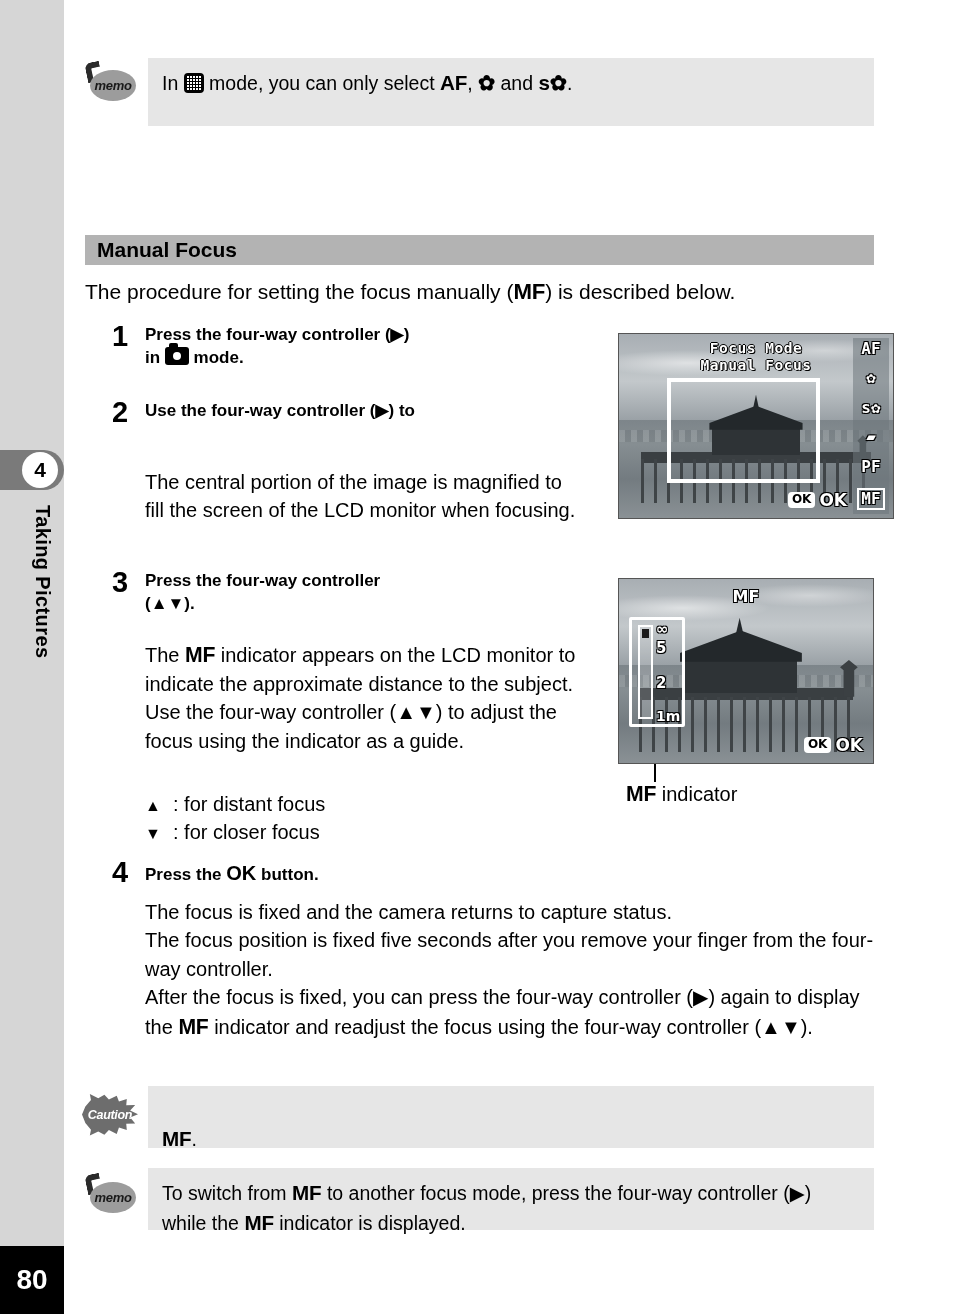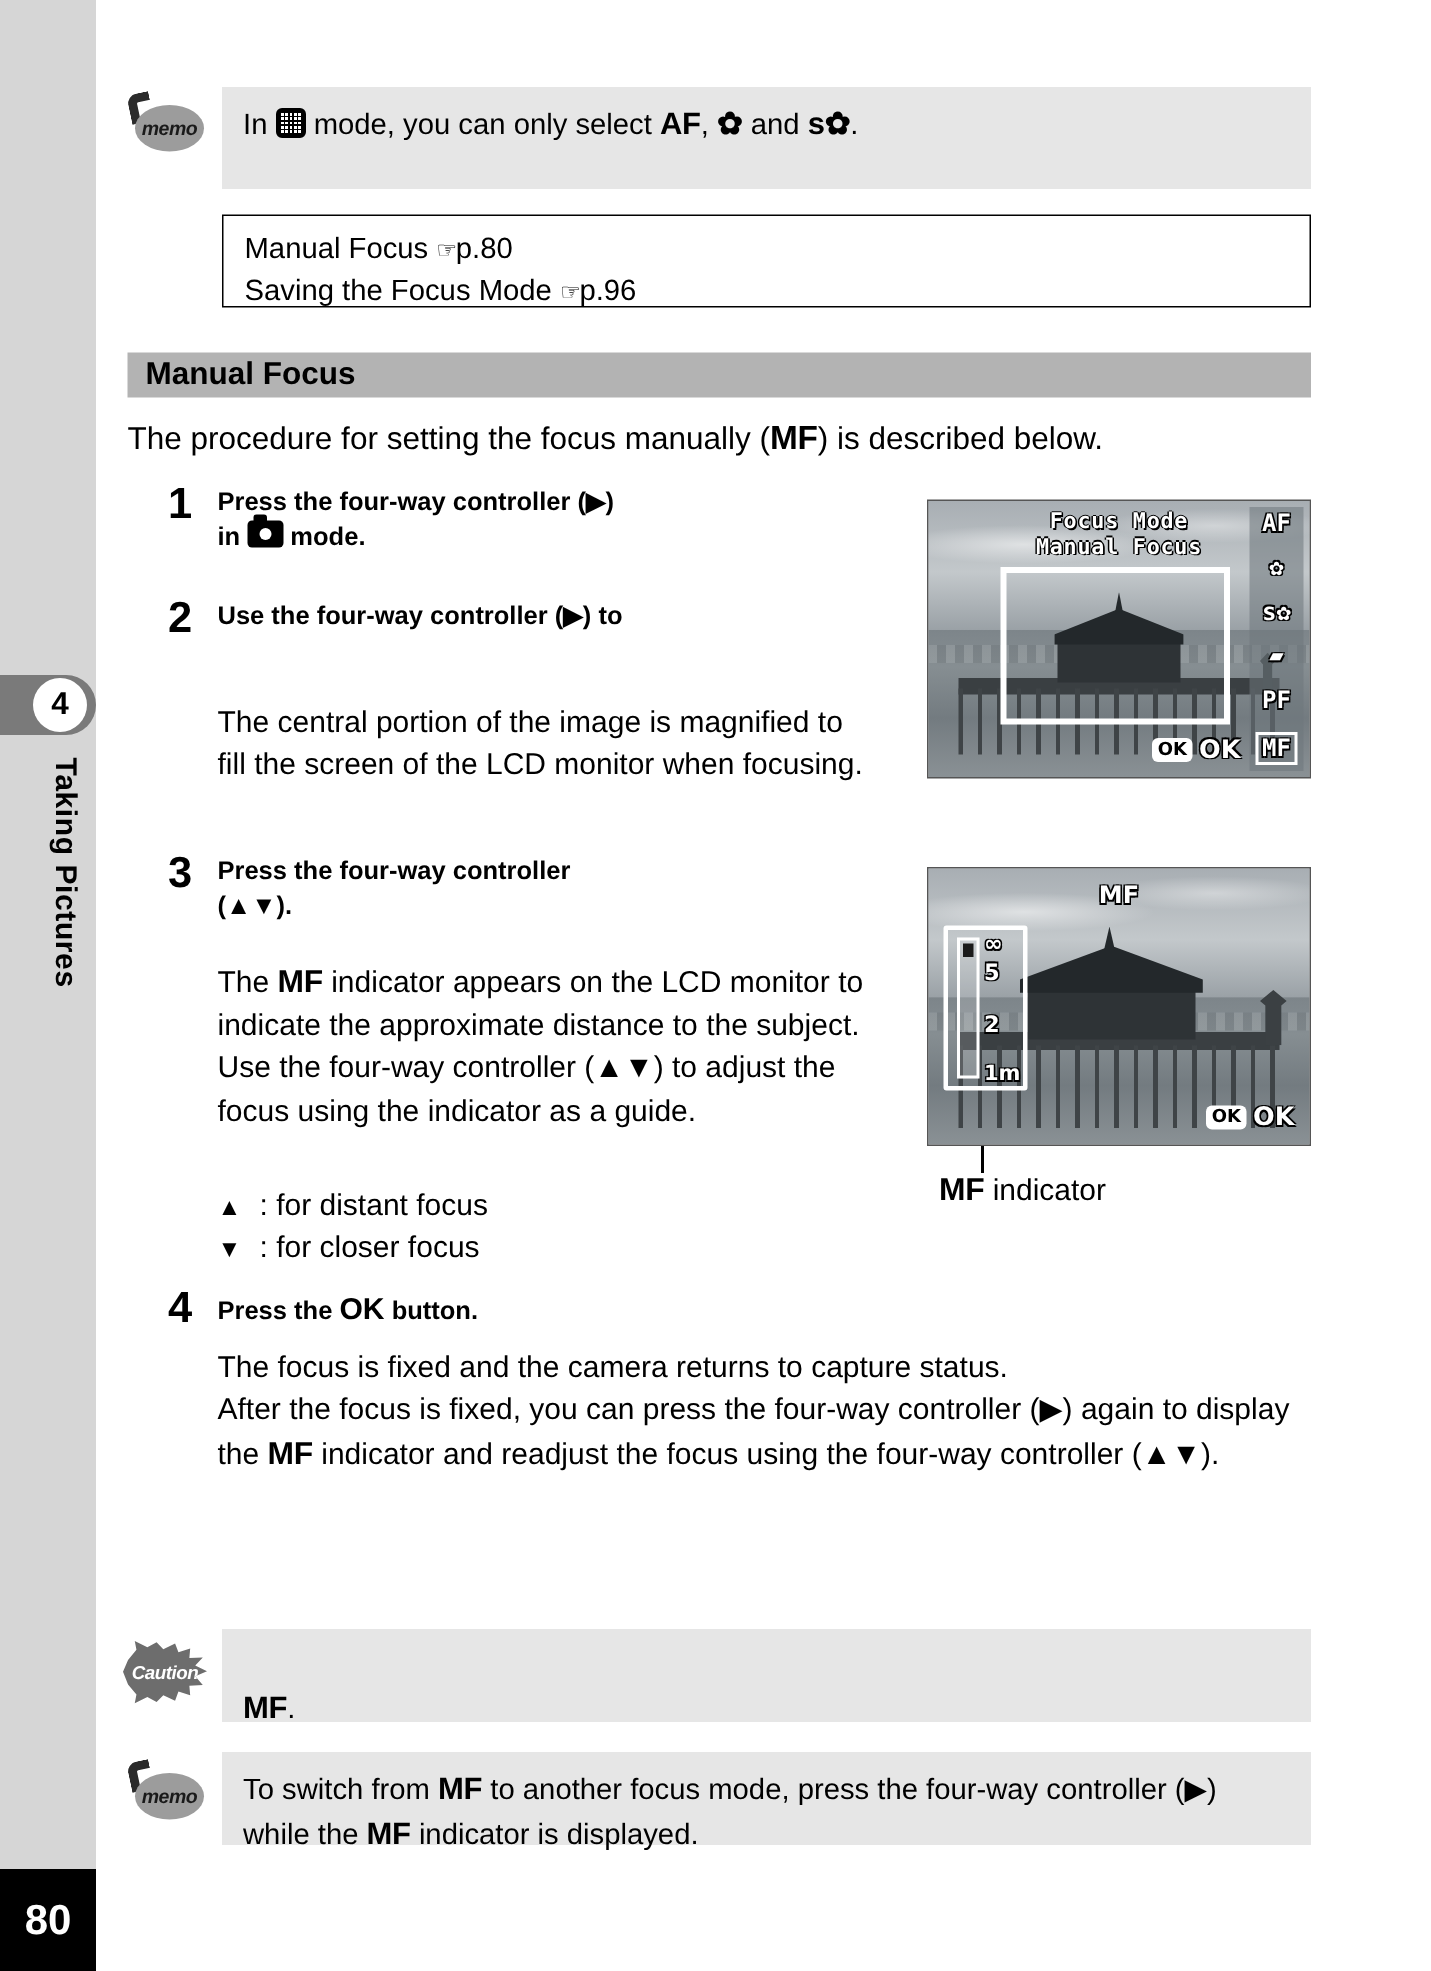--- a/index.html
+++ b/index.html
@@ -312,30 +312,20 @@
       <span>In</span>
       <span class="ic-frame"></span>
       <span>mode, you can only select</span>
       <span class="mf">AF</span><span>,</span>
       <span class="mf">✿</span>
       <span>and</span>
       <span class="mf">s✿</span><span>.</span>
     </p>
   </div>
 
-  <div class="note plain" style="left:148px; top:143px; width:726px; height:62px; padding:8px 14px;">
-    <p>
-      <span>Manual Focus</span>
-      <span class="ic-hand">☞</span><span>p.80</span>
-    </p>
-    <p>
-      <span>Saving the Focus Mode</span>
-      <span class="ic-hand">☞</span><span>p.96</span>
-    </p>
-  </div>
 
   <div class="section-bar" style="left:85px; top:235px; width:789px; height:30px;">
     <span>Manual Focus</span>
   </div>
 
   <div class="intro" style="left:85px; top:276px; width:800px;">
     <span>The procedure for setting the focus manually (</span><span class="mf">MF</span><span>) is described below.</span>
   </div>
 
   <div class="step-num" style="left:112px; top:320px;">1</div>
@@ -376,28 +366,29 @@
   </div>
 
   <div class="step-num" style="left:112px; top:856px;">4</div>
   <div class="step-head" style="left:145px; top:860px; width:470px;">
     <span>Press the</span>
     <span class="okb" style="font-size:1.18em">OK</span>
     <span>button.</span>
   </div>
   <div class="step-body" style="left:145px; top:898px; width:742px;">
     <div>The focus is fixed and the camera returns to capture status.</div>
+    <div>The focus position is fixed five seconds after you remove your finger from the four-way controller.</div>
     <div>
       <span>After the focus is fixed, you can press the four-way controller (▶) again to display the</span>
       <span class="mf">MF</span>
       <span>indicator and readjust the focus using the four-way controller (▲▼).</span>
     </div>
   </div>
 
-  <div class="lcd" style="left:618px; top:333px; width:256px; height:186px;">
+  <div class="lcd" style="left:618px; top:333px; width:276px; height:186px;">
     <div class="sky"></div>
     <div class="sea"></div>
     <div class="pier"></div>
     <div class="piles"></div>
     <div class="pavilion"></div>
     <div class="roof"></div>
     <div class="spire"></div>
     <div class="far-post"></div>
 
     <div class="lcd-title">

